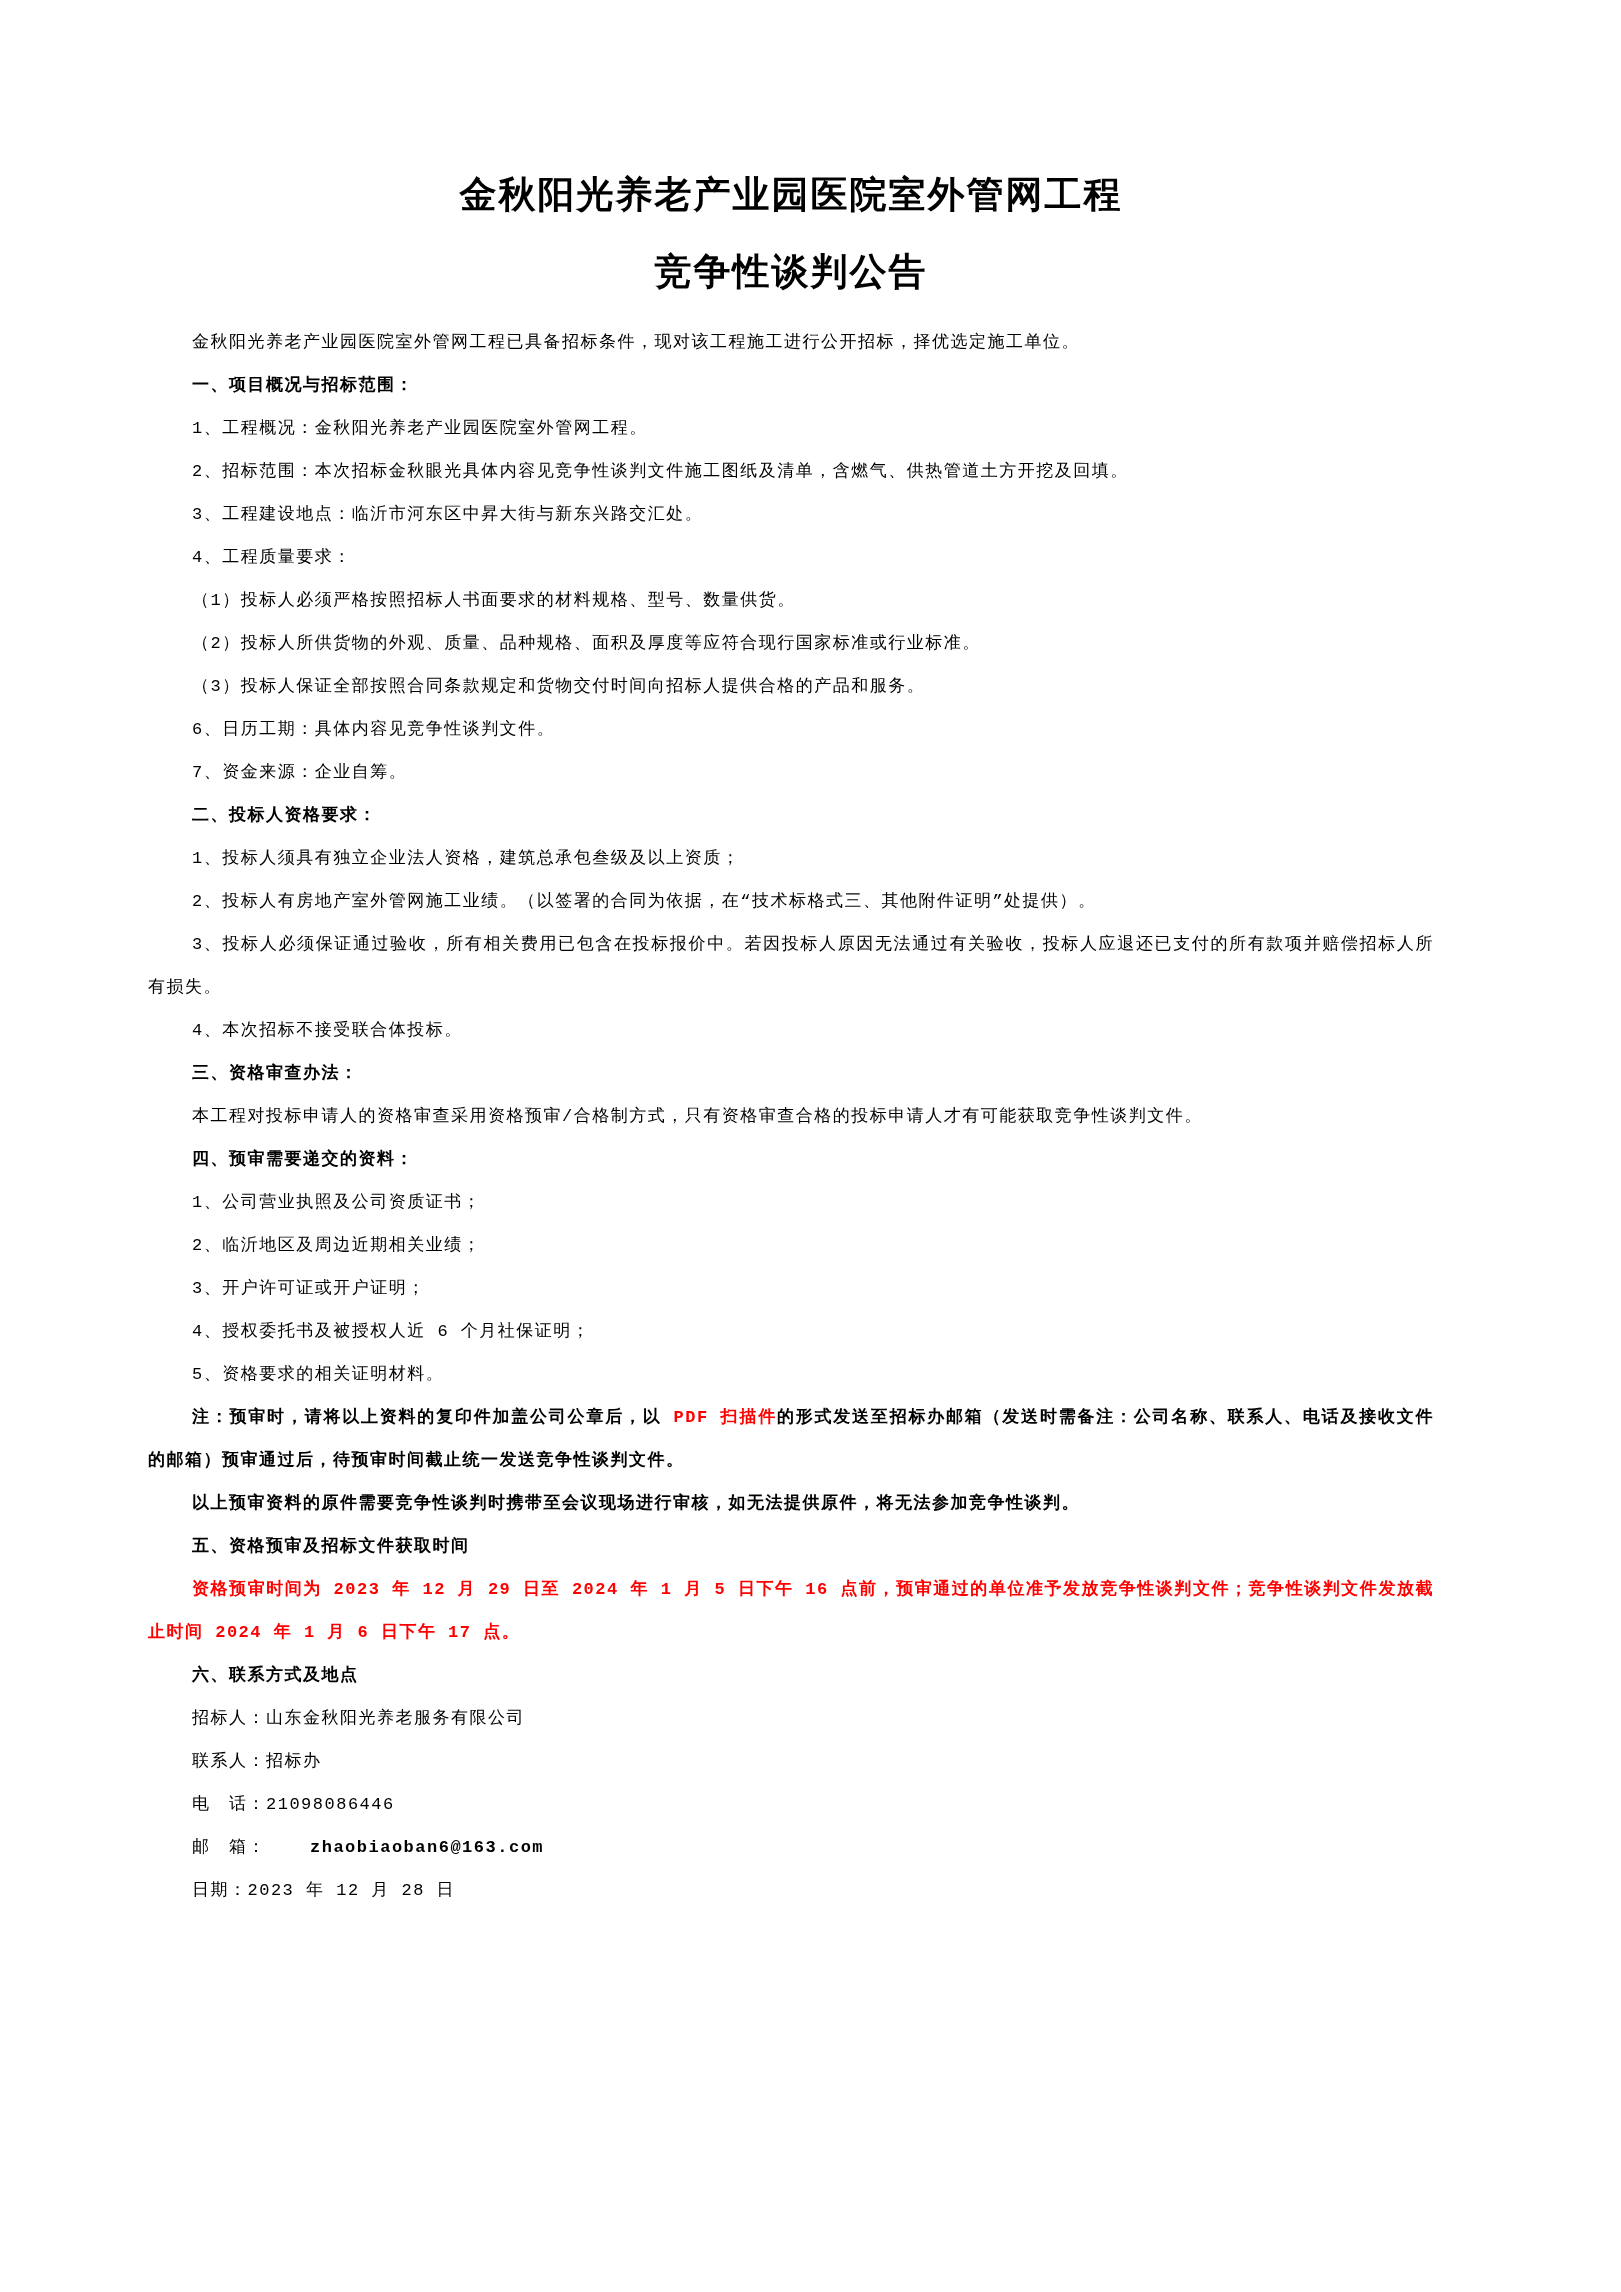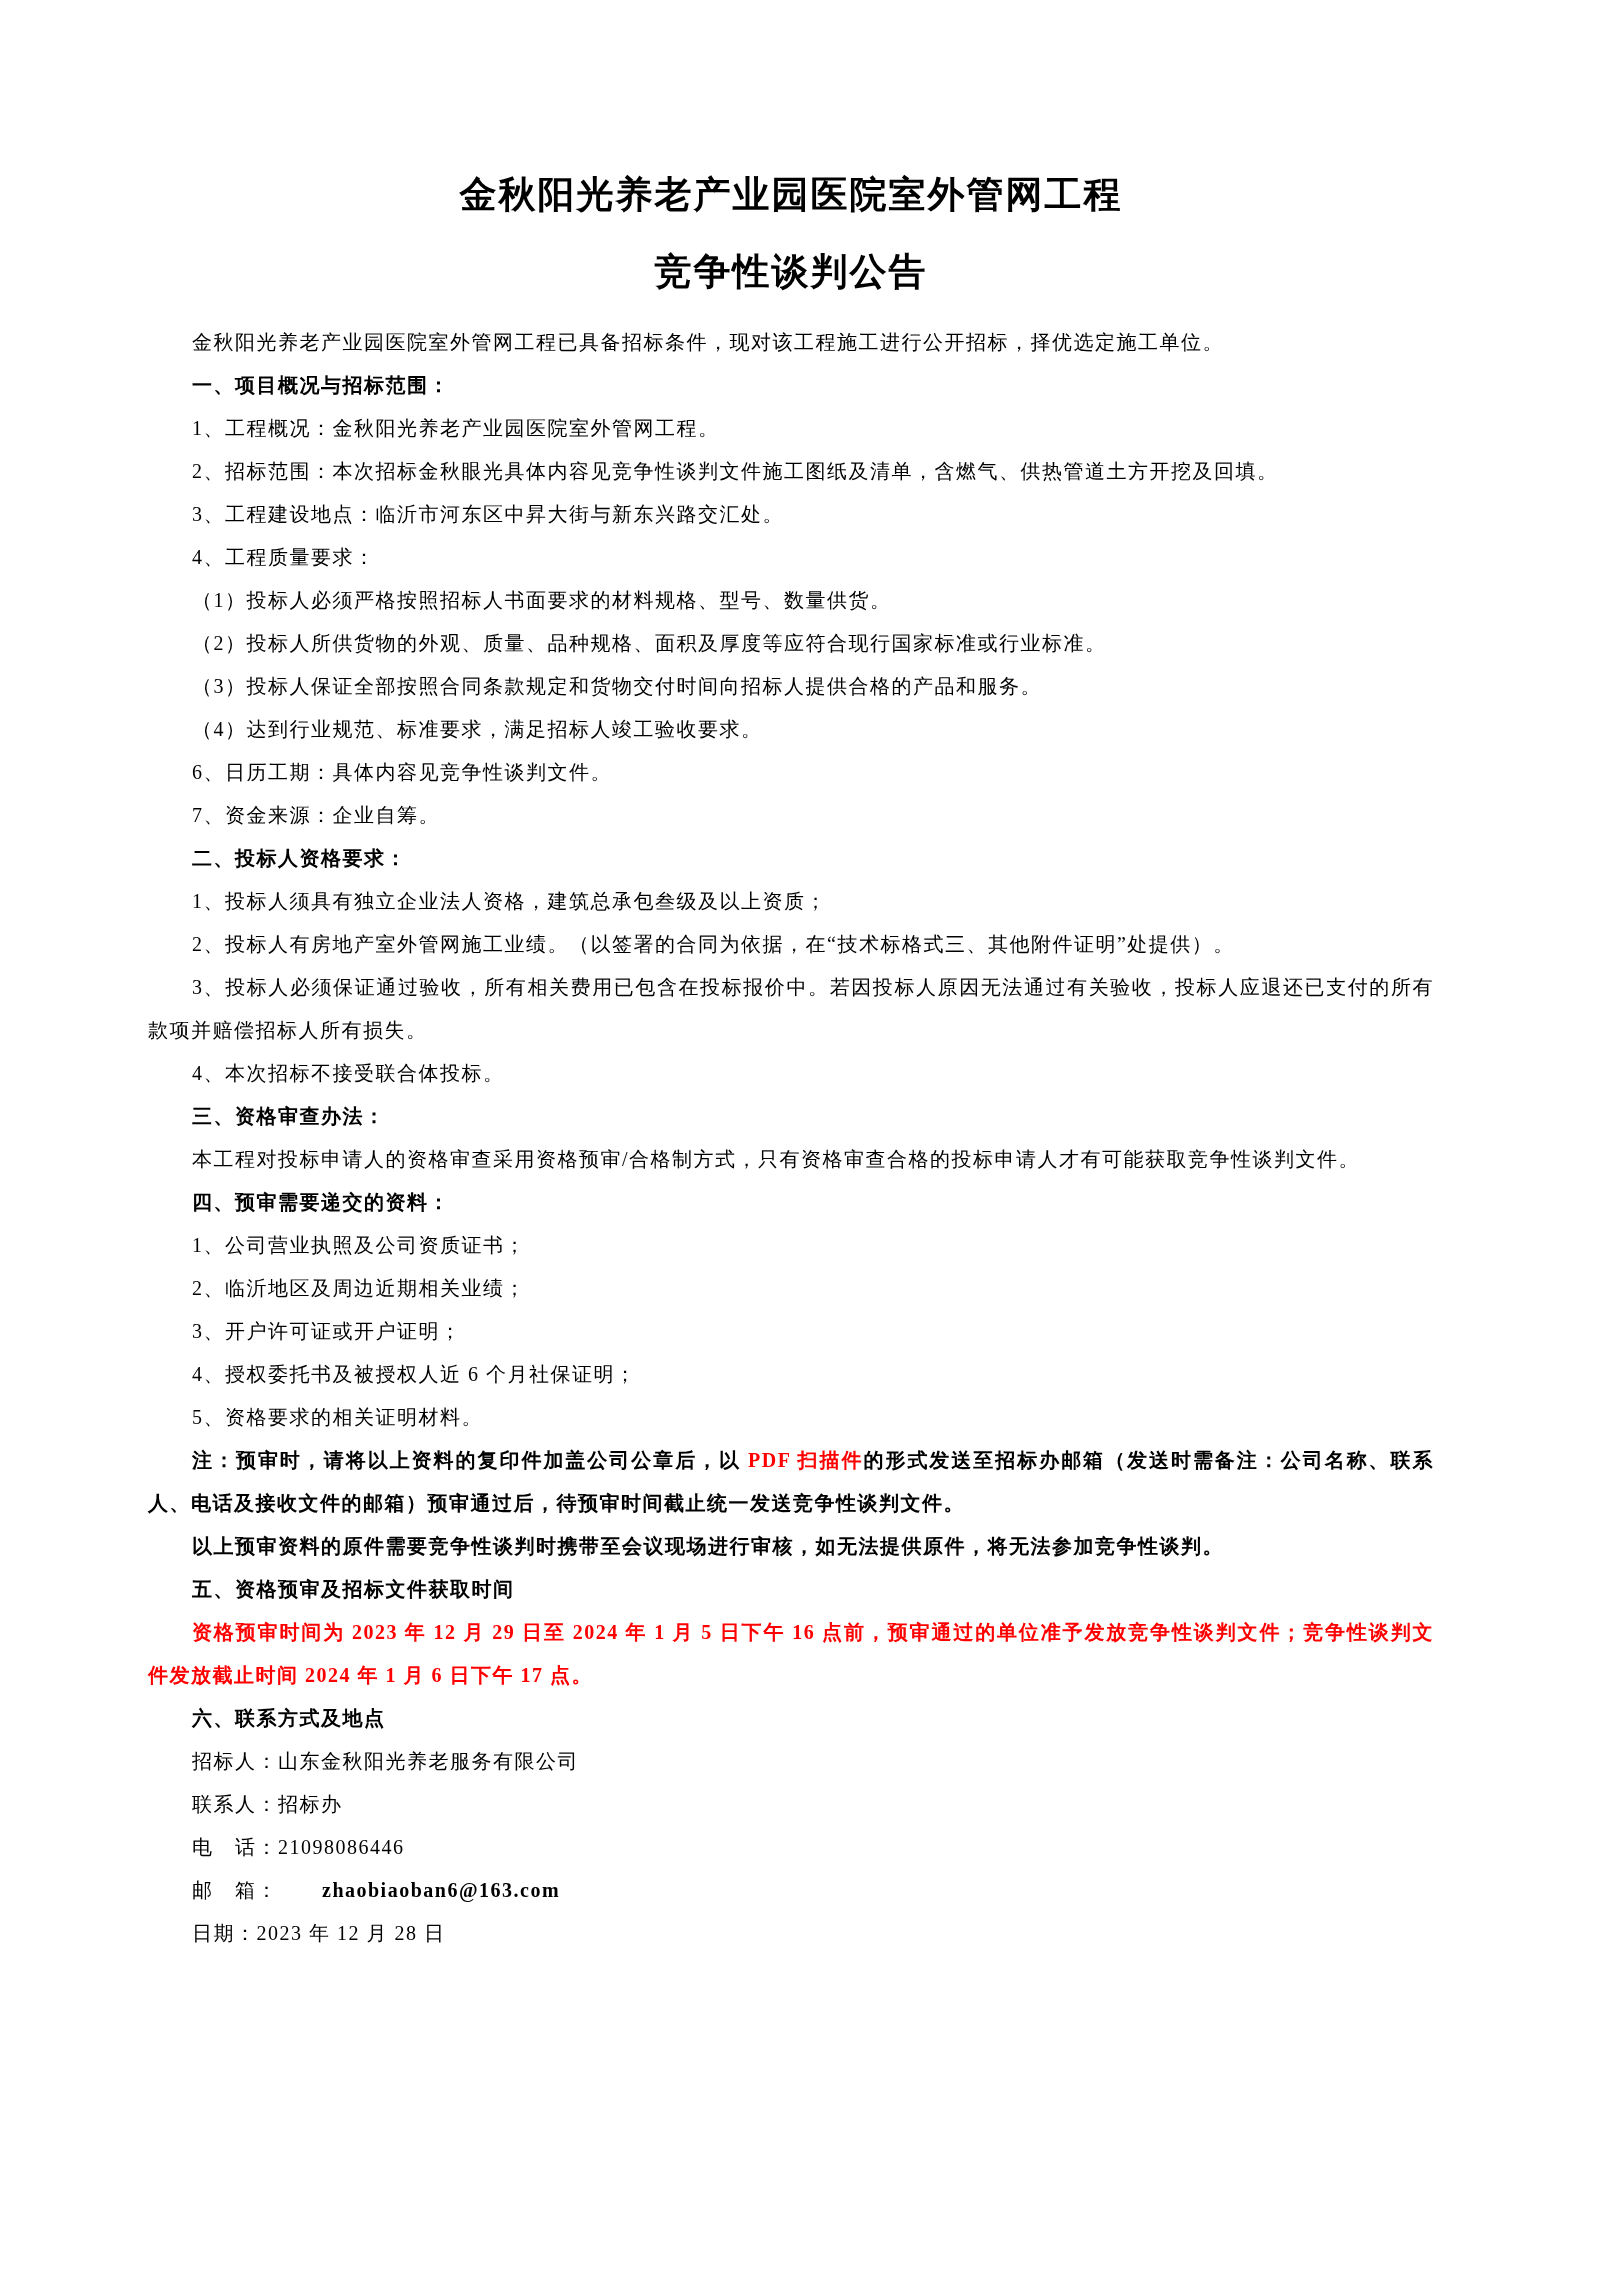--- a/index.html
+++ b/index.html
@@ -28,24 +28,25 @@
     margin-top:22px;
     text-align:center;
     font-size:37px;
     line-height:55px;
     font-weight:700;
     letter-spacing:2px;
     white-space:nowrap;
   }
   .doc-body {
     margin-top:21.6px;
-    font-size:20px;
+    font-size:17px;
     line-height:43px;
     letter-spacing:1.5px;
     text-align:justify;
+    font-family:Liberation Mono, monospace;
   }
   .para { text-indent:44px; }
   .para.heading  { font-weight:700; }
   .para.note     { font-weight:700; }
   .para.red-note { font-weight:700; color:var(--red,#ff0000); }
   .red  { color:var(--red,#ff0000); }
   .bold { font-weight:700;margin-left:44px; }
 </style>
 </head>
 <body>
@@ -56,21 +57,20 @@
   <div class="doc-body">
       <div class="para"><span>金秋阳光养老产业园医院室外管网工程已具备招标条件，现对该工程施工进行公开招标，择优选定施工单位。</span></div>
       <div class="para heading"><span>一、项目概况与招标范围：</span></div>
       <div class="para"><span>1、工程概况：金秋阳光养老产业园医院室外管网工程。</span></div>
       <div class="para"><span>2、招标范围：本次招标金秋眼光具体内容见竞争性谈判文件施工图纸及清单，含燃气、供热管道土方开挖及回填。</span></div>
       <div class="para"><span>3、工程建设地点：临沂市河东区中昇大街与新东兴路交汇处。</span></div>
       <div class="para"><span>4、工程质量要求：</span></div>
       <div class="para"><span>（1）投标人必须严格按照招标人书面要求的材料规格、型号、数量供货。</span></div>
       <div class="para"><span>（2）投标人所供货物的外观、质量、品种规格、面积及厚度等应符合现行国家标准或行业标准。</span></div>
       <div class="para"><span>（3）投标人保证全部按照合同条款规定和货物交付时间向招标人提供合格的产品和服务。</span></div>
-      <div class="para"><span>（4）达到行业规范、标准要求，满足招标人竣工验收要求。</span></div>
       <div class="para"><span>6、日历工期：具体内容见竞争性谈判文件。</span></div>
       <div class="para"><span>7、资金来源：企业自筹。</span></div>
       <div class="para heading"><span>二、投标人资格要求：</span></div>
       <div class="para"><span>1、投标人须具有独立企业法人资格，建筑总承包叁级及以上资质；</span></div>
       <div class="para"><span>2、投标人有房地产室外管网施工业绩。（以签署的合同为依据，在“技术标格式三、其他附件证明”处提供）。</span></div>
       <div class="para"><span>3、投标人必须保证通过验收，所有相关费用已包含在投标报价中。若因投标人原因无法通过有关验收，投标人应退还已支付的所有款项并赔偿招标人所有损失。</span></div>
       <div class="para"><span>4、本次招标不接受联合体投标。</span></div>
       <div class="para heading"><span>三、资格审查办法：</span></div>
       <div class="para"><span>本工程对投标申请人的资格审查采用资格预审/合格制方式，只有资格审查合格的投标申请人才有可能获取竞争性谈判文件。</span></div>
       <div class="para heading"><span>四、预审需要递交的资料：</span></div>

